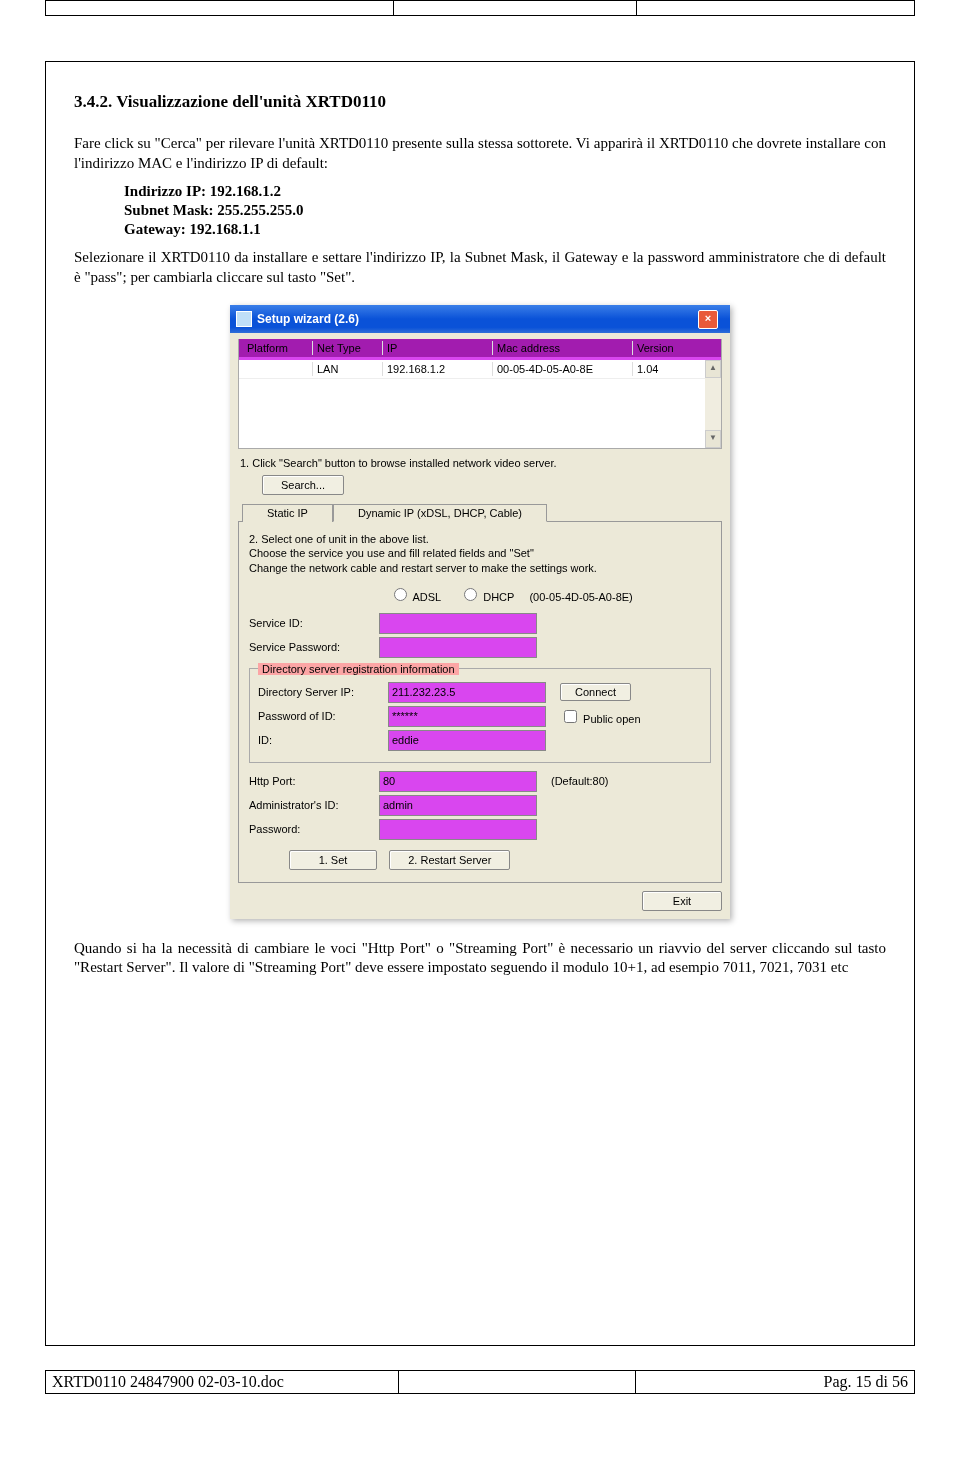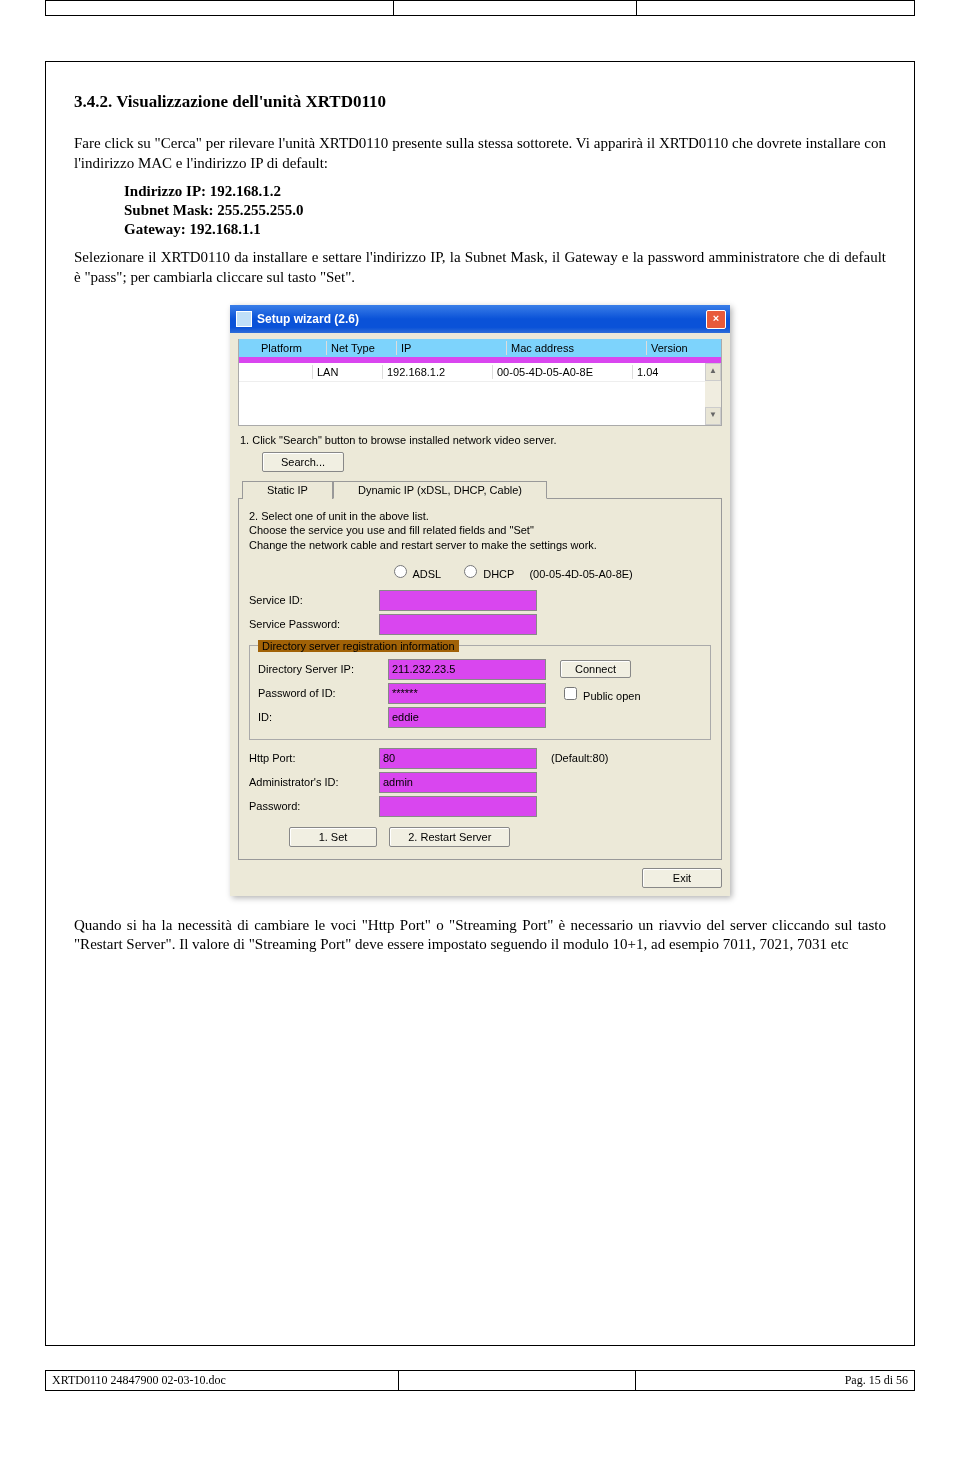--- a/index.html
+++ b/index.html
@@ -58,21 +58,21 @@
     font-family: Tahoma, Arial, sans-serif;
     font-size: 11px;
     box-shadow: 2px 2px 6px rgba(0,0,0,0.3);
     background: #ECE9D8;
   }
   .titlebar {
     background: linear-gradient(to bottom, #3a7ee8 0%, #0a52d8 50%, #0a52d8 80%, #2f6ed8 100%);
     color: #fff;
     display: flex;
     align-items: center;
-    padding: 4px 4px 4px 6px;
+    padding: 4px 12px 4px 6px;
     height: 20px;
   }
   .title-text {
     font-weight: bold;
     flex: 1;
     font-size: 12px;
   }
   .title-icon {
     width: 14px;
     height: 14px;
@@ -102,33 +102,32 @@
     border-top: none;
     position: relative;
     box-sizing: border-box;
   }
   .list-header, .list-row {
     display: flex;
     padding: 2px 0 2px 4px;
     border-bottom: 1px solid #eee;
   }
   .list-header {
-    background: #7dd3fc;
-    border-bottom: 6px solid #d946ef;
-    justify-content: center;
+    background: #a21caf;
+    border-bottom: 3px solid #d946ef;
   }
   .list-header span, .list-row span {
     border-right: 1px solid #ddd;
     padding: 1px 4px;
     box-sizing: border-box;
     white-space: nowrap;
     overflow: hidden;
   }
   .scrollarea {
-    height: 62px;
+    height: 88px;
     position: relative;
     background: #fff;
   }
   .col-plat { width: 70px; }
   .col-nett { width: 70px; }
   .col-ip { width: 110px; }
   .col-mac { width: 140px; }
   .col-ver { width: 60px; border-right: none !important; }
 
   .fake-scroll {
@@ -225,36 +224,36 @@
     margin-right: 14px;
   }
   .fieldset {
     border: 1px solid #aaa;
     padding: 6px 8px 8px 8px;
     margin: 10px 0 8px 0;
   }
   .fieldset-title {
     position: relative;
     top: -12px;
-    background: #a16207;
+    background: #fca5a5;
     padding: 0 4px;
     font-size: 11px;
     display: inline-block;
   }
   .fieldset-body {
     margin-top: -8px;
   }
 
   .bottom-strip {
     width: 870px;
     margin: 24px auto 0 auto;
     display: flex;
     border: 1px solid #000;
     box-sizing: border-box;
-    font-size: 12px;
+    font-size: 16px;
   }
   .bottom-strip div {
     padding: 2px 6px;
   }
   .bs-left { width: 41%; border-right: 1px solid #000; }
   .bs-mid { width: 27%; border-right: 1px solid #000; }
   .bs-right { width: 32%; text-align: right; }
 </style>
 </head>
 <body>

